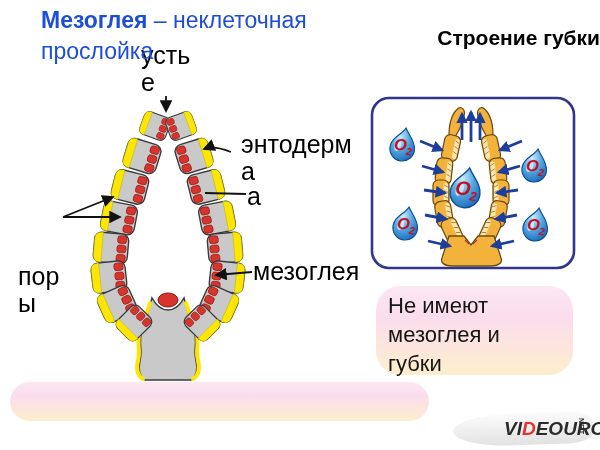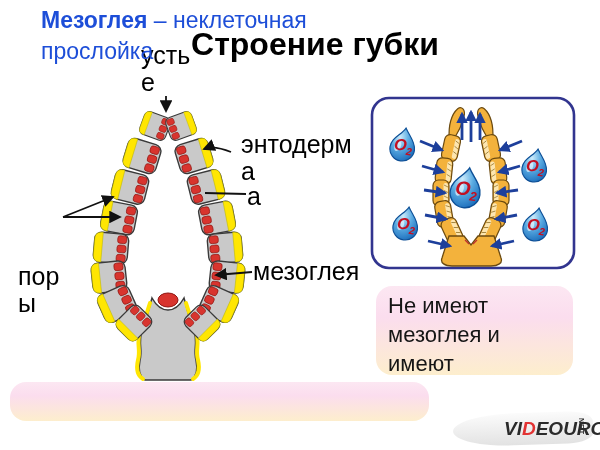--- a/index.html
+++ b/index.html
@@ -3,32 +3,32 @@
 <meta charset="utf-8">
 <style>
   html,body{margin:0;padding:0}
   body{
     width:600px;height:450px;position:relative;overflow:hidden;
     background:#ffffff;
     font-family:"Liberation Sans",sans-serif;
   }
   .scene{position:absolute;left:0;top:0;z-index:2}
   .title{
-    position:absolute;left:30px;top:26px;width:570px;text-align:center;
-    font-size:32px;font-weight:bold;color:#000;z-index:3;letter-spacing:0px;
+    position:absolute;left:30px;top:26px;width:570px;text-align:right;
+    font-size:21px;font-weight:bold;color:#000;z-index:3;letter-spacing:0px;
   }
   .lbl{position:absolute;font-size:25px;line-height:1.06;color:#000;z-index:3;white-space:nowrap}
   .lbl div{white-space:nowrap}
   #lbl-ustye{left:141px;top:42px}
   #lbl-ectoderm{left:241px;top:131px}
   #lbl-entoderm{left:247px;top:183px}
   #lbl-mesoglea{left:253px;top:258px}
   #lbl-pores{left:18px;top:263px}
   .soft-box{
-    position:absolute;z-index:1;border-radius:16px;
+    position:absolute;z-index:1;border-radius:24px;
     background:linear-gradient(180deg,#fce7f2 0%,#fbddee 35%,#fdeecd 100%);
   }
   #info-box{left:376px;top:286px;width:197px;height:89px;padding:5px 12px;box-sizing:border-box}
   #info-box .box-line{font-size:22px;line-height:29px;color:#151515}
   #def-box{left:10px;top:382px;width:419px;height:39px}
   #def-text{
     position:absolute;left:14px;top:5px;width:370px;
     font-size:23px;line-height:31px;color:#1d4ed8;z-index:3;margin-left:27px;
   }
   #def-text b{font-weight:bold}
@@ -69,21 +69,21 @@
 </div>
 <div class="lbl" id="lbl-mesoglea">мезоглея</div>
 <div class="lbl" id="lbl-pores">
   <div>пор</div>
   <div>ы</div>
 </div>
 
 <div class="soft-box" id="info-box">
   <div class="box-line">Не имеют</div>
   <div class="box-line">мезоглея и</div>
-  <div class="box-line">имеют</div>
+  <div class="box-line">губки</div>
 </div>
 
 <div class="soft-box" id="def-box"></div>
 <div id="def-text">
   <b>Мезоглея</b><span> – неклеточная прослойка</span>
 </div>
 
 <svg class="scene" width="600" height="450" viewBox="0 0 600 450">
   <defs>
     <marker id="mBlack" viewBox="0 0 10 10" refX="8.5" refY="5" markerWidth="7" markerHeight="7" orient="auto-start-reverse">

